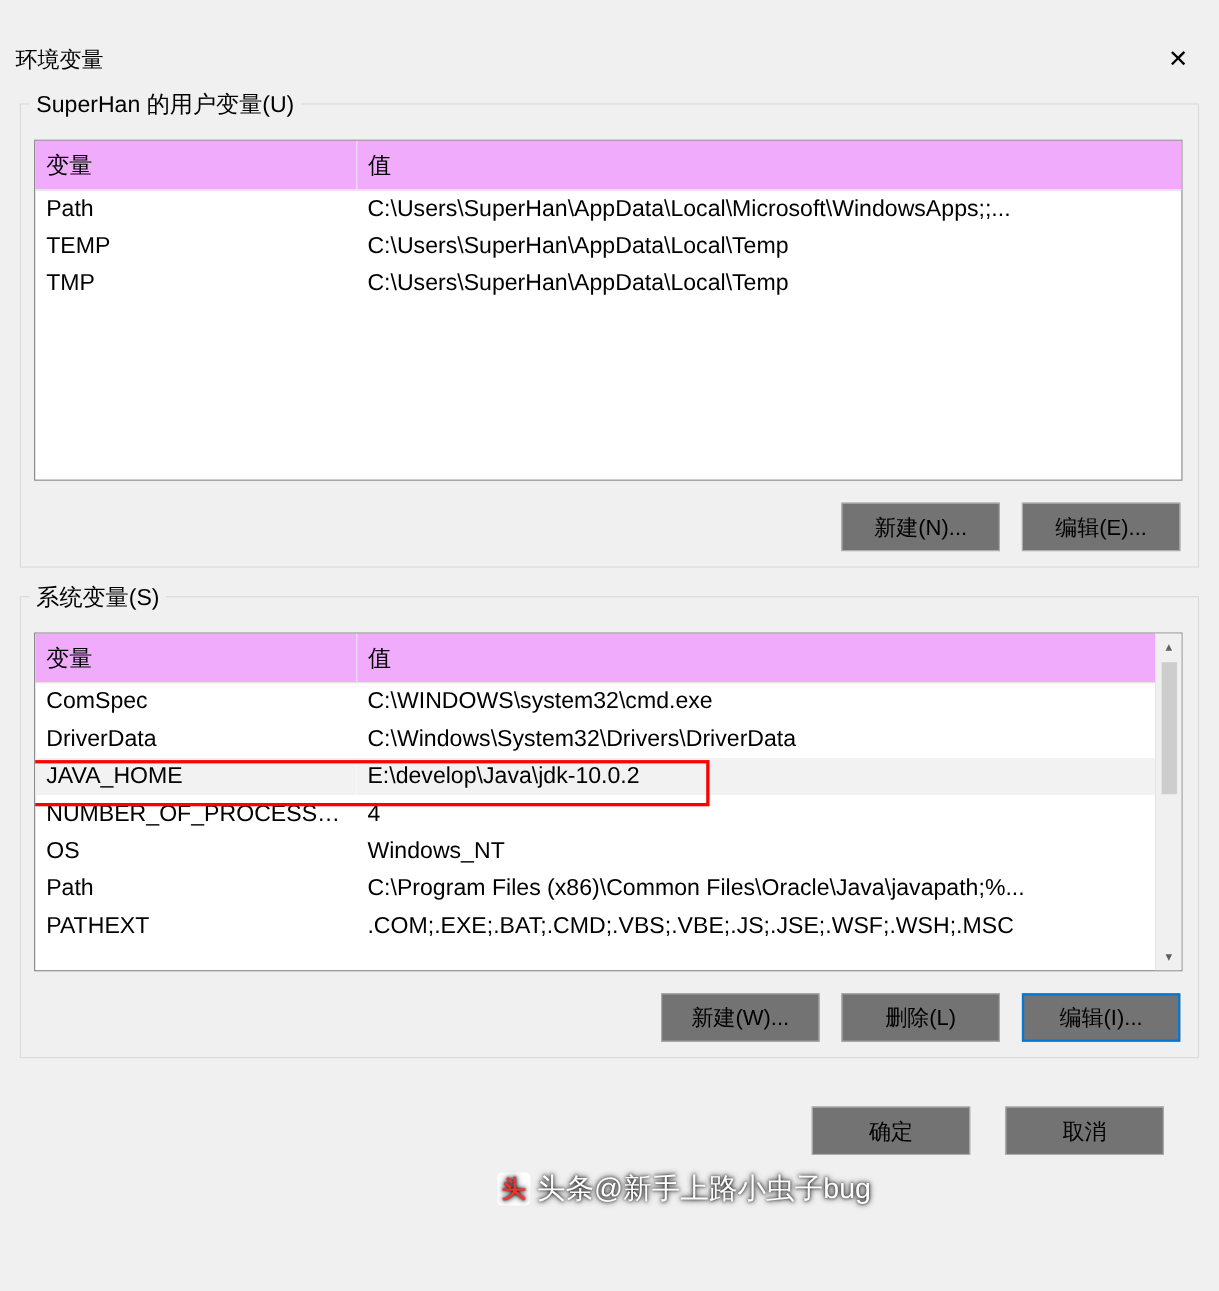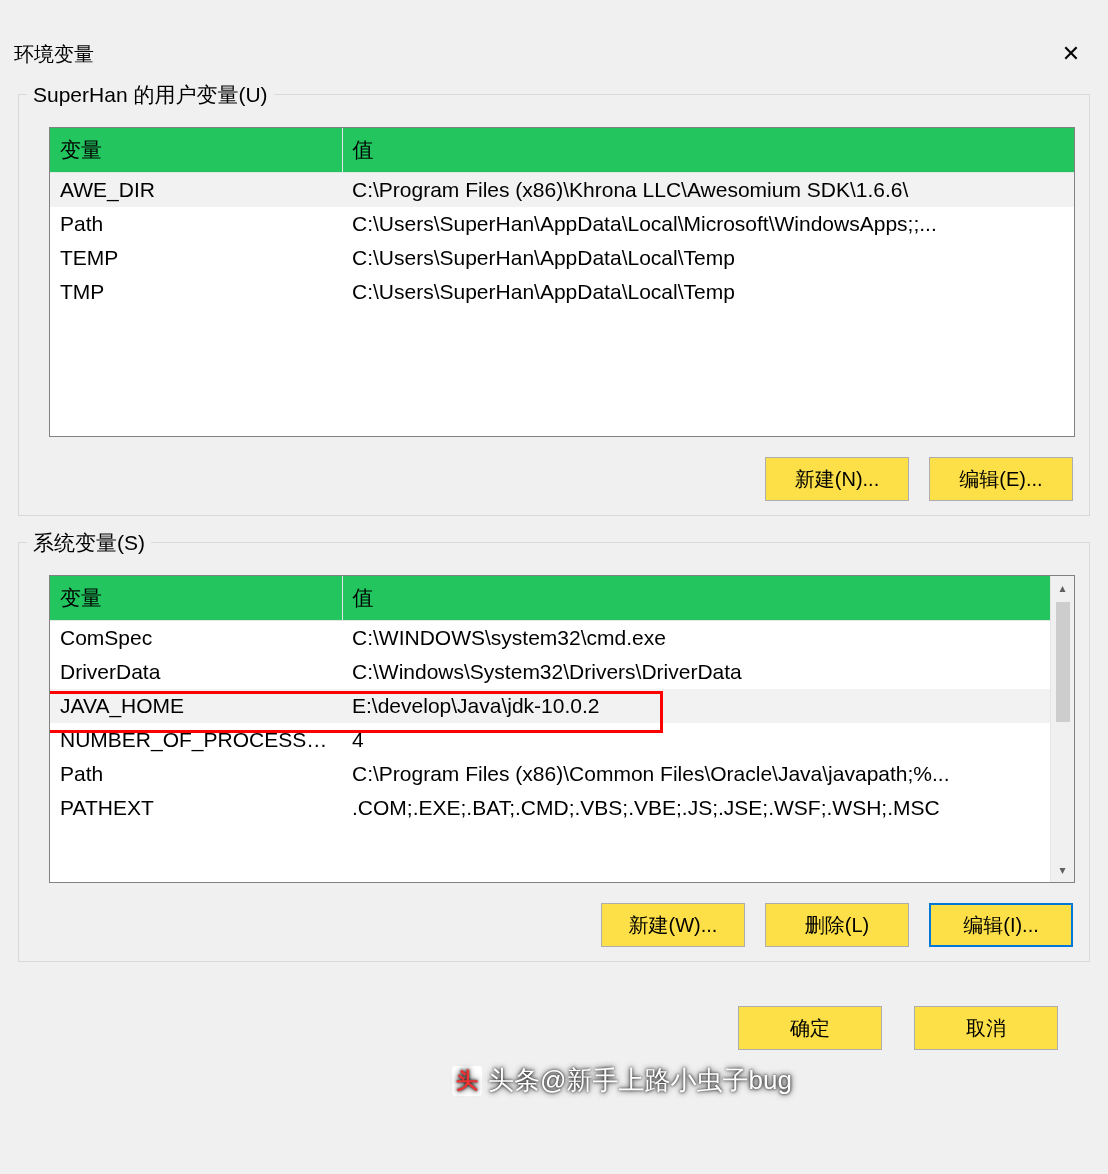--- a/index.html
+++ b/index.html
@@ -40,21 +40,21 @@
       color: #000;
       cursor: pointer;
     }
     .content {
       flex: 1;
       padding: 18px 18px 10px 18px;
     }
     .groupbox {
       border: 1px solid #d9d9d9;
       margin-bottom: 26px;
-      padding: 18px 14px 14px 30px;
+      padding: 18px 14px 14px 12px;
       position: relative;
     }
     .group-legend {
       position: absolute;
       top: -14px;
       left: 8px;
       background: #f0f0f0;
       padding: 0 6px;
       font-size: 21px;
       color: #000;
@@ -68,21 +68,21 @@
     .table-wrap.user { height: 310px; }
     .table-wrap.sys  { height: 308px; }
     .tbl { width: 100%; border-collapse: collapse; table-layout: fixed; }
     .tbl th {
       text-align: left;
       font-weight: normal;
       font-size: 21px;
       padding: 8px 10px;
       border-bottom: 1px solid #e5e5e5;
       border-right: 1px solid #e5e5e5;
-      background: #22c55e;
+      background: #f0abfc;
       color: #000;
     }
     .tbl th:last-child { border-right: none; }
     .tbl td {
       font-size: 21px;
       padding: 5px 10px;
       color: #000;
       white-space: nowrap;
       overflow: hidden;
       text-overflow: ellipsis;
@@ -92,21 +92,21 @@
     .btn-row {
       display: flex;
       justify-content: flex-end;
       gap: 20px;
       margin-top: 20px;
       padding-right: 2px;
     }
     .btn {
       width: 144px;
       height: 44px;
-      background: #fde047;
+      background: #737373;
       border: 1px solid #adadad;
       font-size: 20px;
       color: #000;
       display: inline-flex;
       align-items: center;
       justify-content: center;
       cursor: pointer;
     }
     .btn.focus {
       border: 2px solid #0078d7;
@@ -194,24 +194,20 @@
               <col class="c1">
               <col>
             </colgroup>
           <thead>
             <tr>
               <th>变量</th>
               <th>值</th>
             </tr>
           </thead>
           <tbody>
-            <tr class="selected">
-              <td>AWE_DIR</td>
-              <td>C:\Program Files (x86)\Khrona LLC\Awesomium SDK\1.6.6\</td>
-            </tr>
             <tr>
               <td>Path</td>
               <td>C:\Users\SuperHan\AppData\Local\Microsoft\WindowsApps;;...</td>
             </tr>
             <tr>
               <td>TEMP</td>
               <td>C:\Users\SuperHan\AppData\Local\Temp</td>
             </tr>
             <tr>
               <td>TMP</td>
@@ -252,20 +248,24 @@
               </tr>
               <tr class="selected">
                 <td>JAVA_HOME</td>
                 <td>E:\develop\Java\jdk-10.0.2</td>
               </tr>
               <tr>
                 <td>NUMBER_OF_PROCESSORS</td>
                 <td>4</td>
               </tr>
               <tr>
+                <td>OS</td>
+                <td>Windows_NT</td>
+              </tr>
+              <tr>
                 <td>Path</td>
                 <td>C:\Program Files (x86)\Common Files\Oracle\Java\javapath;%...</td>
               </tr>
               <tr>
                 <td>PATHEXT</td>
                 <td>.COM;.EXE;.BAT;.CMD;.VBS;.VBE;.JS;.JSE;.WSF;.WSH;.MSC</td>
               </tr>
             </tbody>
           </table>
           <div class="red-highlight"></div>

